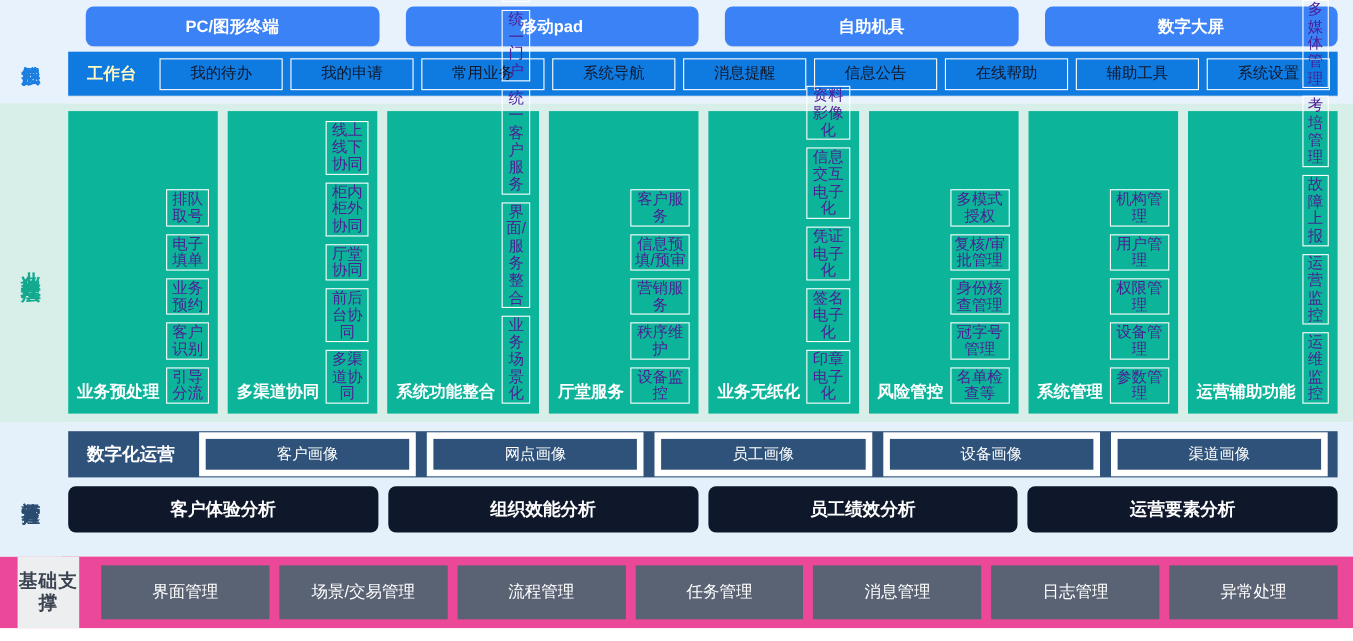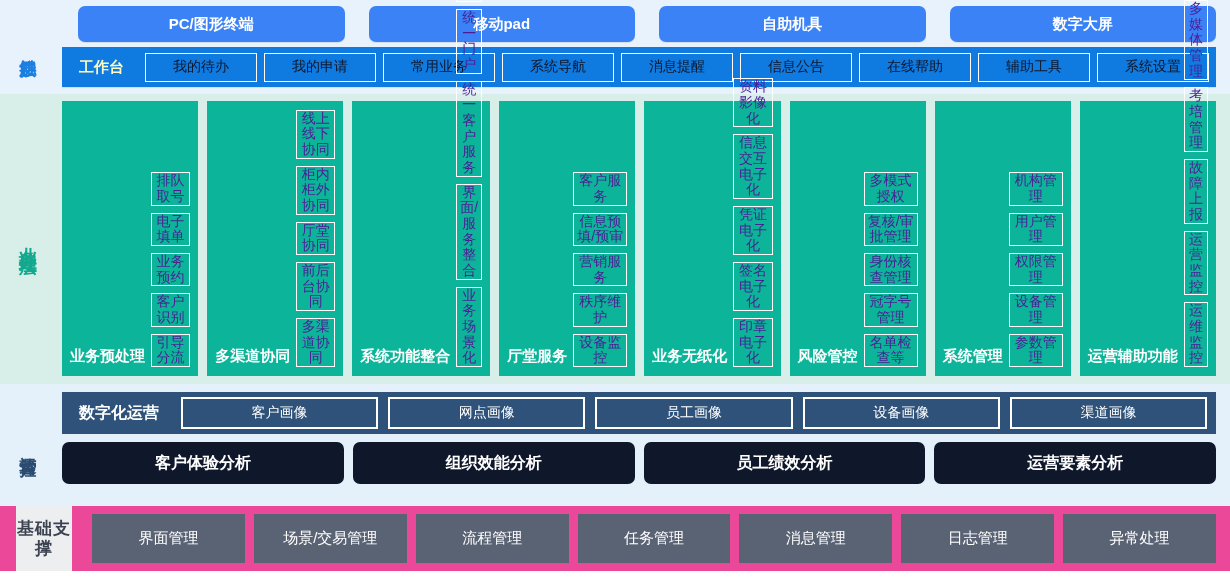--- a/index.html
+++ b/index.html
@@ -102,21 +102,21 @@
     height:42px;
     display:flex;align-items:center;
     padding:0 9px;gap:10px;
   }
   .ops-portrait-title{
     color:#ffffff;font-weight:bold;font-size:16px;
     padding:0 12px 0 8px;white-space:nowrap;
   }
   .ops-chip{
     flex:1 1 0;height:28px;
-    border:2px solid #ffffff;
+    border:6px solid #ffffff;
     color:#ffffff;font-size:14px;
     display:flex;align-items:center;justify-content:center;
     white-space:nowrap;
   }
   .ops-analysis-row{display:flex;gap:9px;height:42px;}
   .ops-analysis-btn{
     flex:1 1 0;
     background:#0f172a;
     border-radius:7px;
     color:#ffffff;font-weight:bold;font-size:16px;

